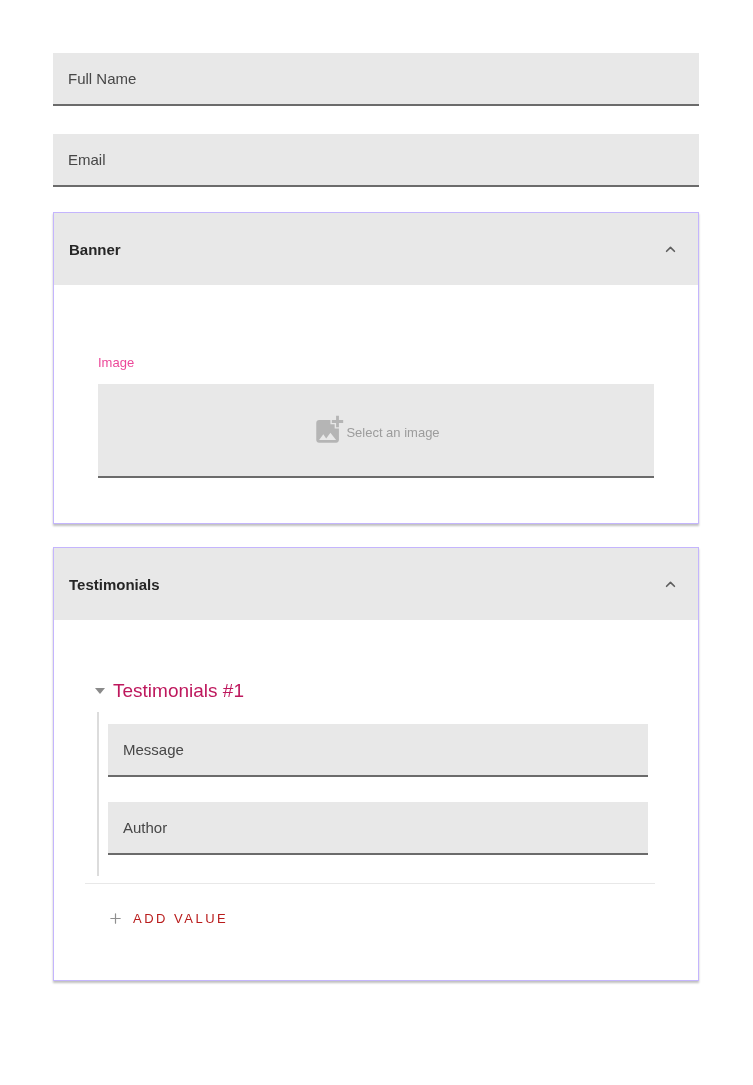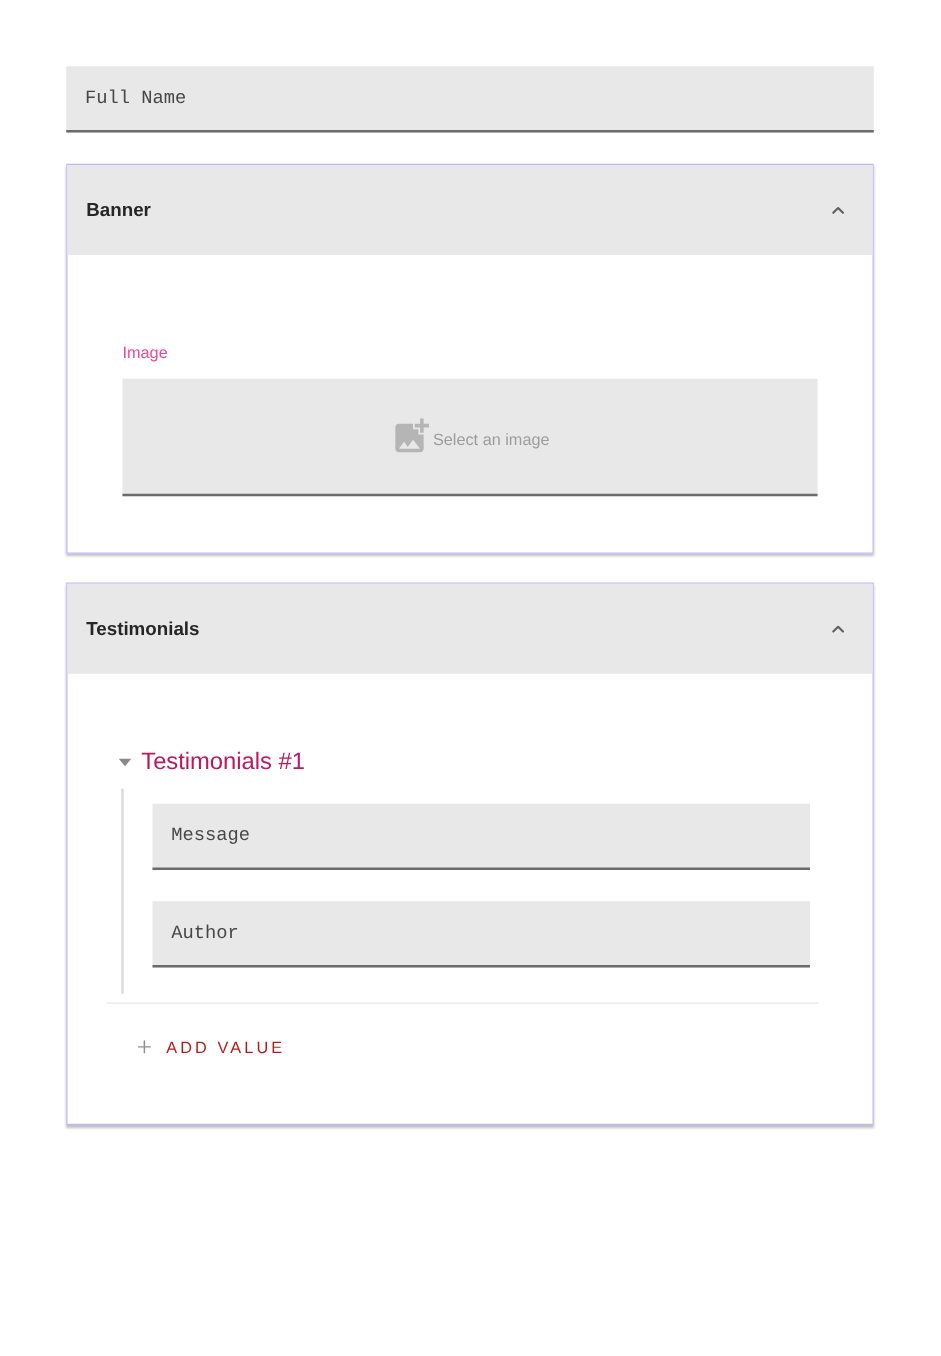--- a/index.html
+++ b/index.html
@@ -11,21 +11,21 @@
     overflow: hidden;
   }
   .page { width: 646px; margin-left: 53px; padding: 53px 0 59px 0; }
 
   
   .tfield {
     display: block; width: 100%; height: 53px;
     background: #e8e8e8;
     border: none; border-bottom: 2px solid #6b6b6b;
     padding: 0 15px; margin: 0;
-    font-family: Liberation Mono, monospace; font-size: 15px; color: #1d4ed8;
+    font-family: Liberation Sans, sans-serif; font-size: 15px; color: #1d4ed8;
     outline: none; border-radius: 0;
   }
   .tfield::placeholder { color: #474747; opacity: 1; }
   .gap-field { margin-top: 28px; }
 
   
   .panel {
     margin-top: 25px;
     background: #ffffff;
     border: 1px solid #c4b5fd;
@@ -60,21 +60,21 @@
   }
   .tri {
     width: 0; height: 0; margin-right: 8px;
     border-left: 5.5px solid transparent;
     border-right: 5.5px solid transparent;
     border-top: 6px solid #8a8a8a;
   }
   .nested {
     margin: 12px 0 0 2px;
     border-left: 2px solid #dcdcdc;
-    padding: 12px 6px 21px 23px;
+    padding: 12px 6px 21px 9px;
   }
   .nested .tfield + .tfield { margin-top: 25px; }
 
   .divider { height: 1px; background: #e8e8e8; margin: 7px -1px 0 -10px; }
 
   .add-btn {
     margin-top: 24px; height: 20px;
     display: flex; align-items: center;
     background: none; border: none; padding: 0 0 0 13px;
     font-family: inherit; font-size: 13px; letter-spacing: 2.5px;
@@ -82,20 +82,21 @@
   }
   .add-btn .plus { margin-right: 10px; display: flex; align-items: center; }
 </style>
 </head>
 <body>
 
 <div class="page">
 
   <input class="tfield" readonly="" placeholder="Full Name" style="">
 
+  <input class="tfield gap-field" readonly="" placeholder="Email" style="">
 
   <section class="panel">
     <header class="panel-header">
       <span class="panel-title">Banner</span>
       <span class="chev">
         <svg width="17" height="17" viewBox="0 0 24 24" fill="none" stroke="#5e5e5e" stroke-width="2.3" stroke-linecap="round" stroke-linejoin="round">
           <path d="M6.5 14.5 L12 9 L17.5 14.5"></path>
         </svg>
       </span>
     </header>

